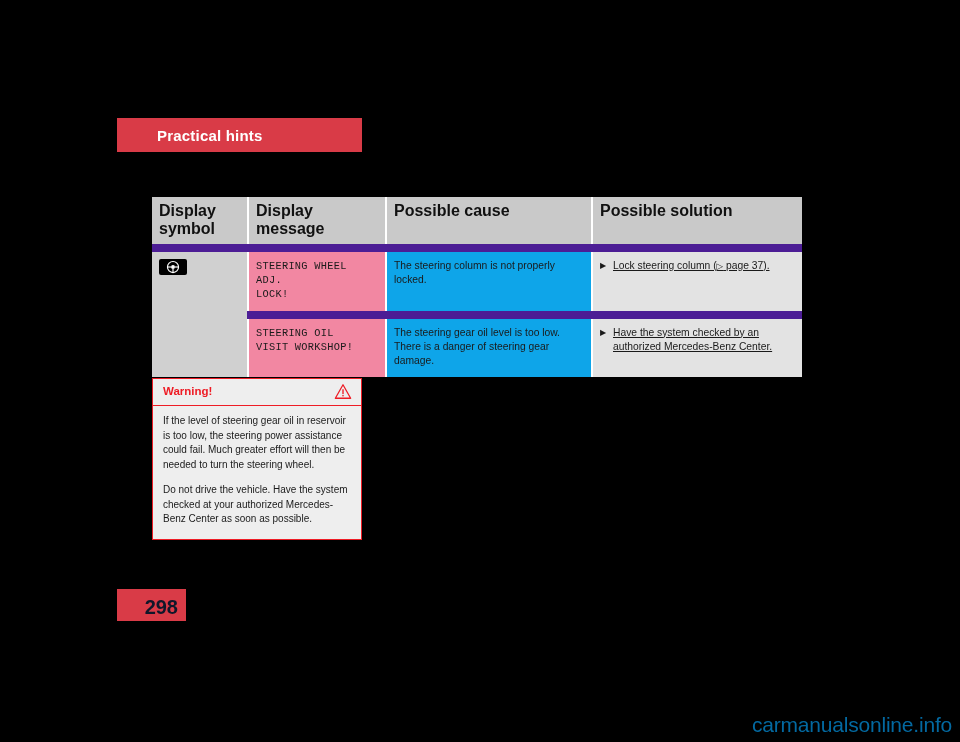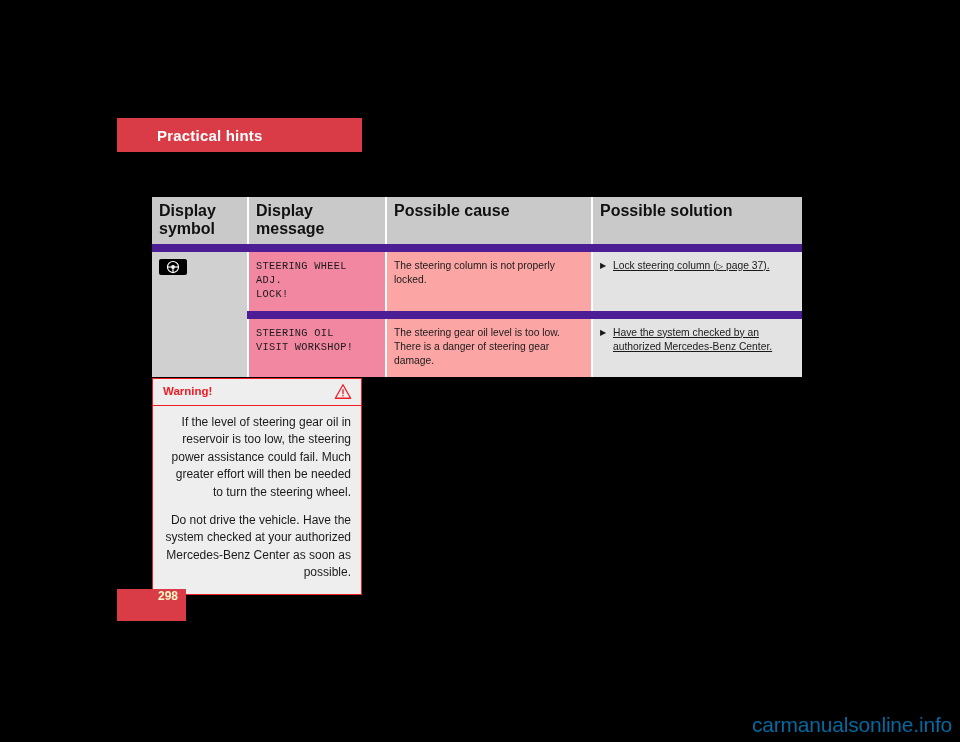--- a/index.html
+++ b/index.html
@@ -74,21 +74,21 @@
   .cell-symbol  { background: #d0d0d0; padding-top: 6px; }
   .cell-message {
     background: #f287a2;
     font-family: "Liberation Mono", "DejaVu Sans Mono", monospace;
     font-size: 9.4px;
     color: #8c1b2e;
     letter-spacing: 0.3px;
     line-height: 1.5;
     padding-left: 8px;
   }
-  .cell-cause    { background: #fca5a5; }
+  .cell-cause    { background: #0ea5e9; }
   .cell-solution { background: #e3e3e3; padding-left: 4px; }
 
   
   .symbol-badge {
     width: 28px;
     height: 16px;
     background: #000000;
     border-radius: 2px;
     display: flex;
     align-items: center;
@@ -139,42 +139,41 @@
     position: absolute;
     right: 9px;
     top: 4px;
   }
   .warning-body {
     padding: 8px 10px 10px 10px;
     background: #eeeeee;
   }
   .warning-body p {
     margin: 0 0 11px 0;
-    font-size: 12px;
+    font-size: 10px;
     line-height: 1.45;
     color: #1a1a1a;
-    text-align: right;
   }
   .warning-body p:last-child { margin-bottom: 2px; }
 
   
   .page-number-box {
     position: absolute;
     left: 117px;
     top: 589px;
     width: 69px;
     height: 32px;
     background: #d93b47;
   }
   .page-number-text {
     position: absolute;
     right: 8px;
-    top: 0;
-    color: #fef9c3;
-    font-size: 12px;
+    top: 7px;
+    color: #0f172a;
+    font-size: 20px;
     font-weight: bold;
   }
 
   
   .watermark {
     position: absolute;
     right: 8px;
     bottom: 5px;
     color: #0369a1;
     font-size: 21px;

